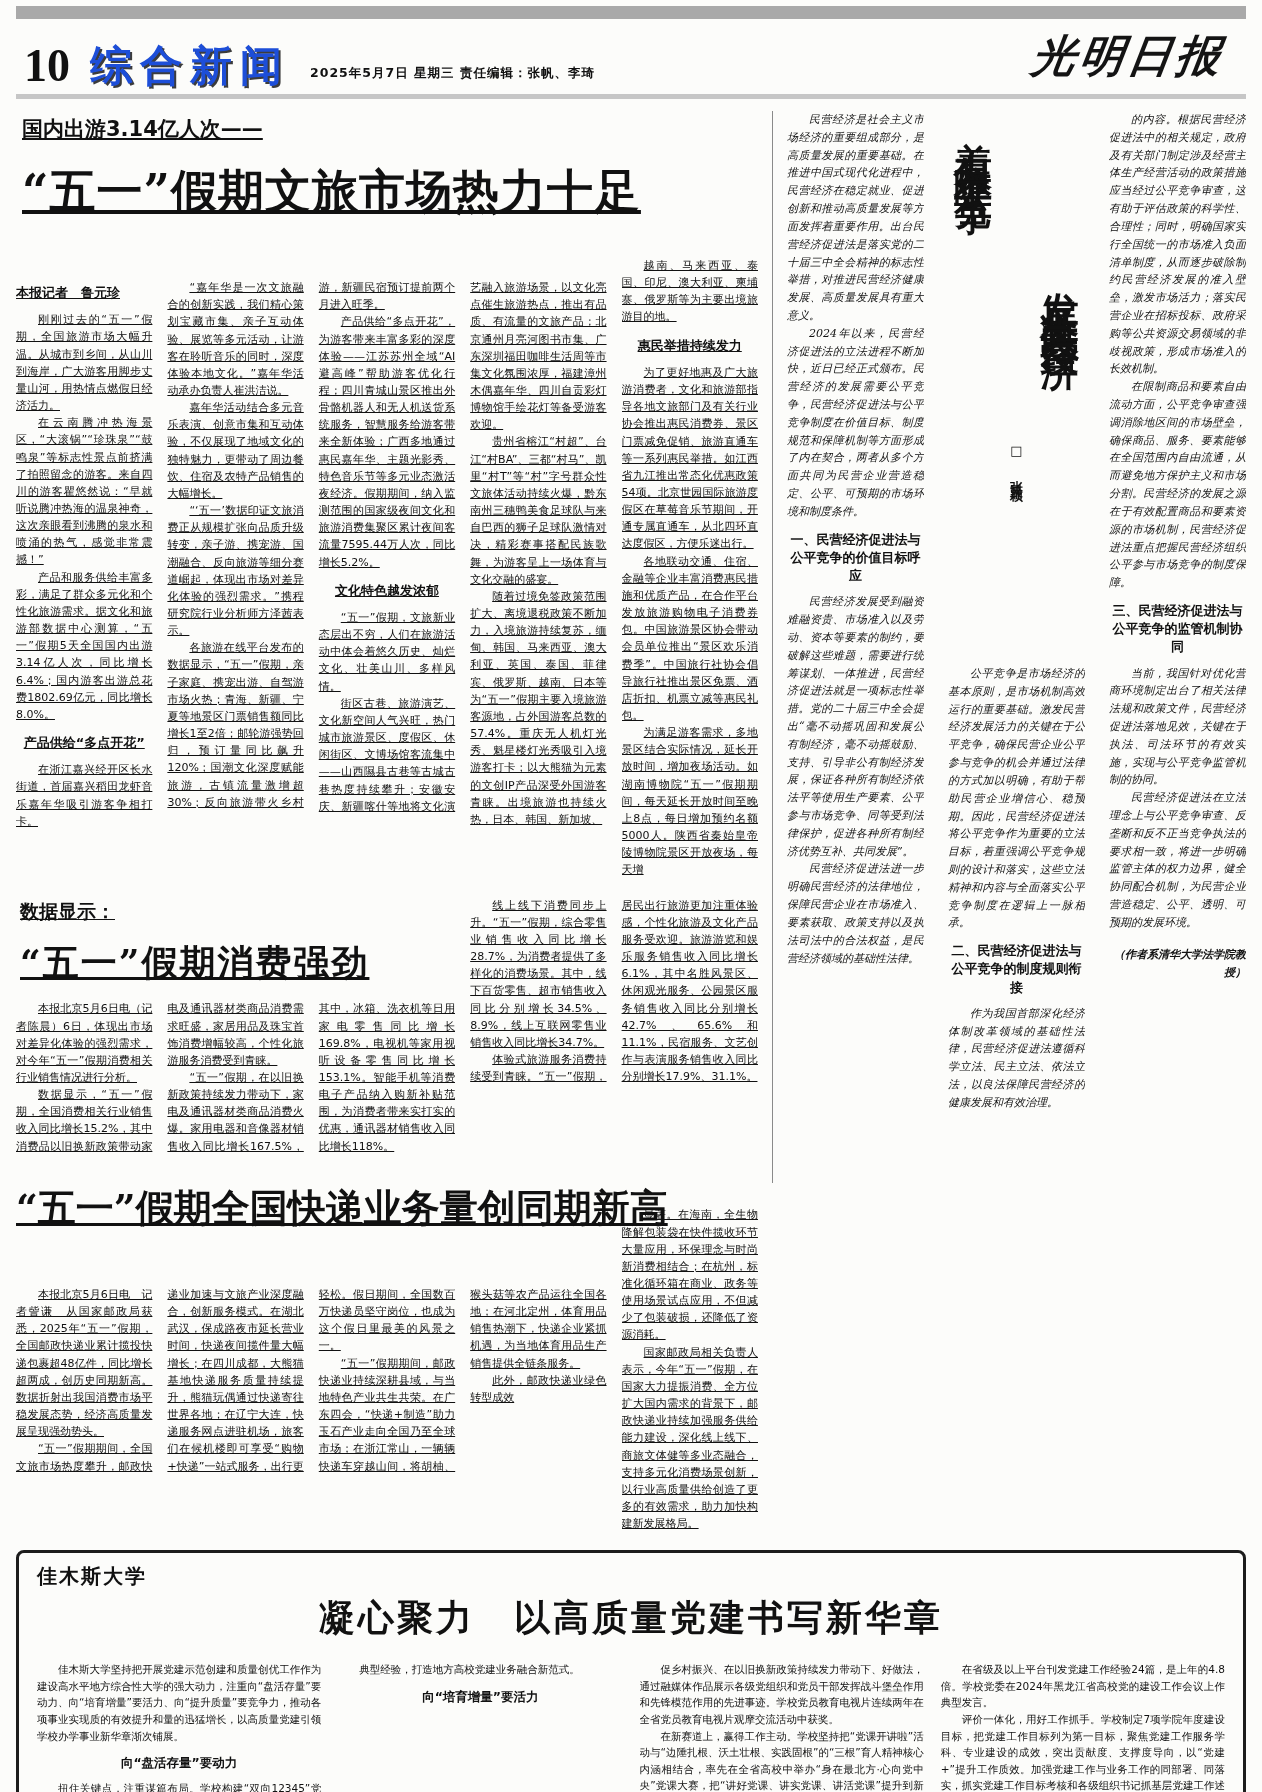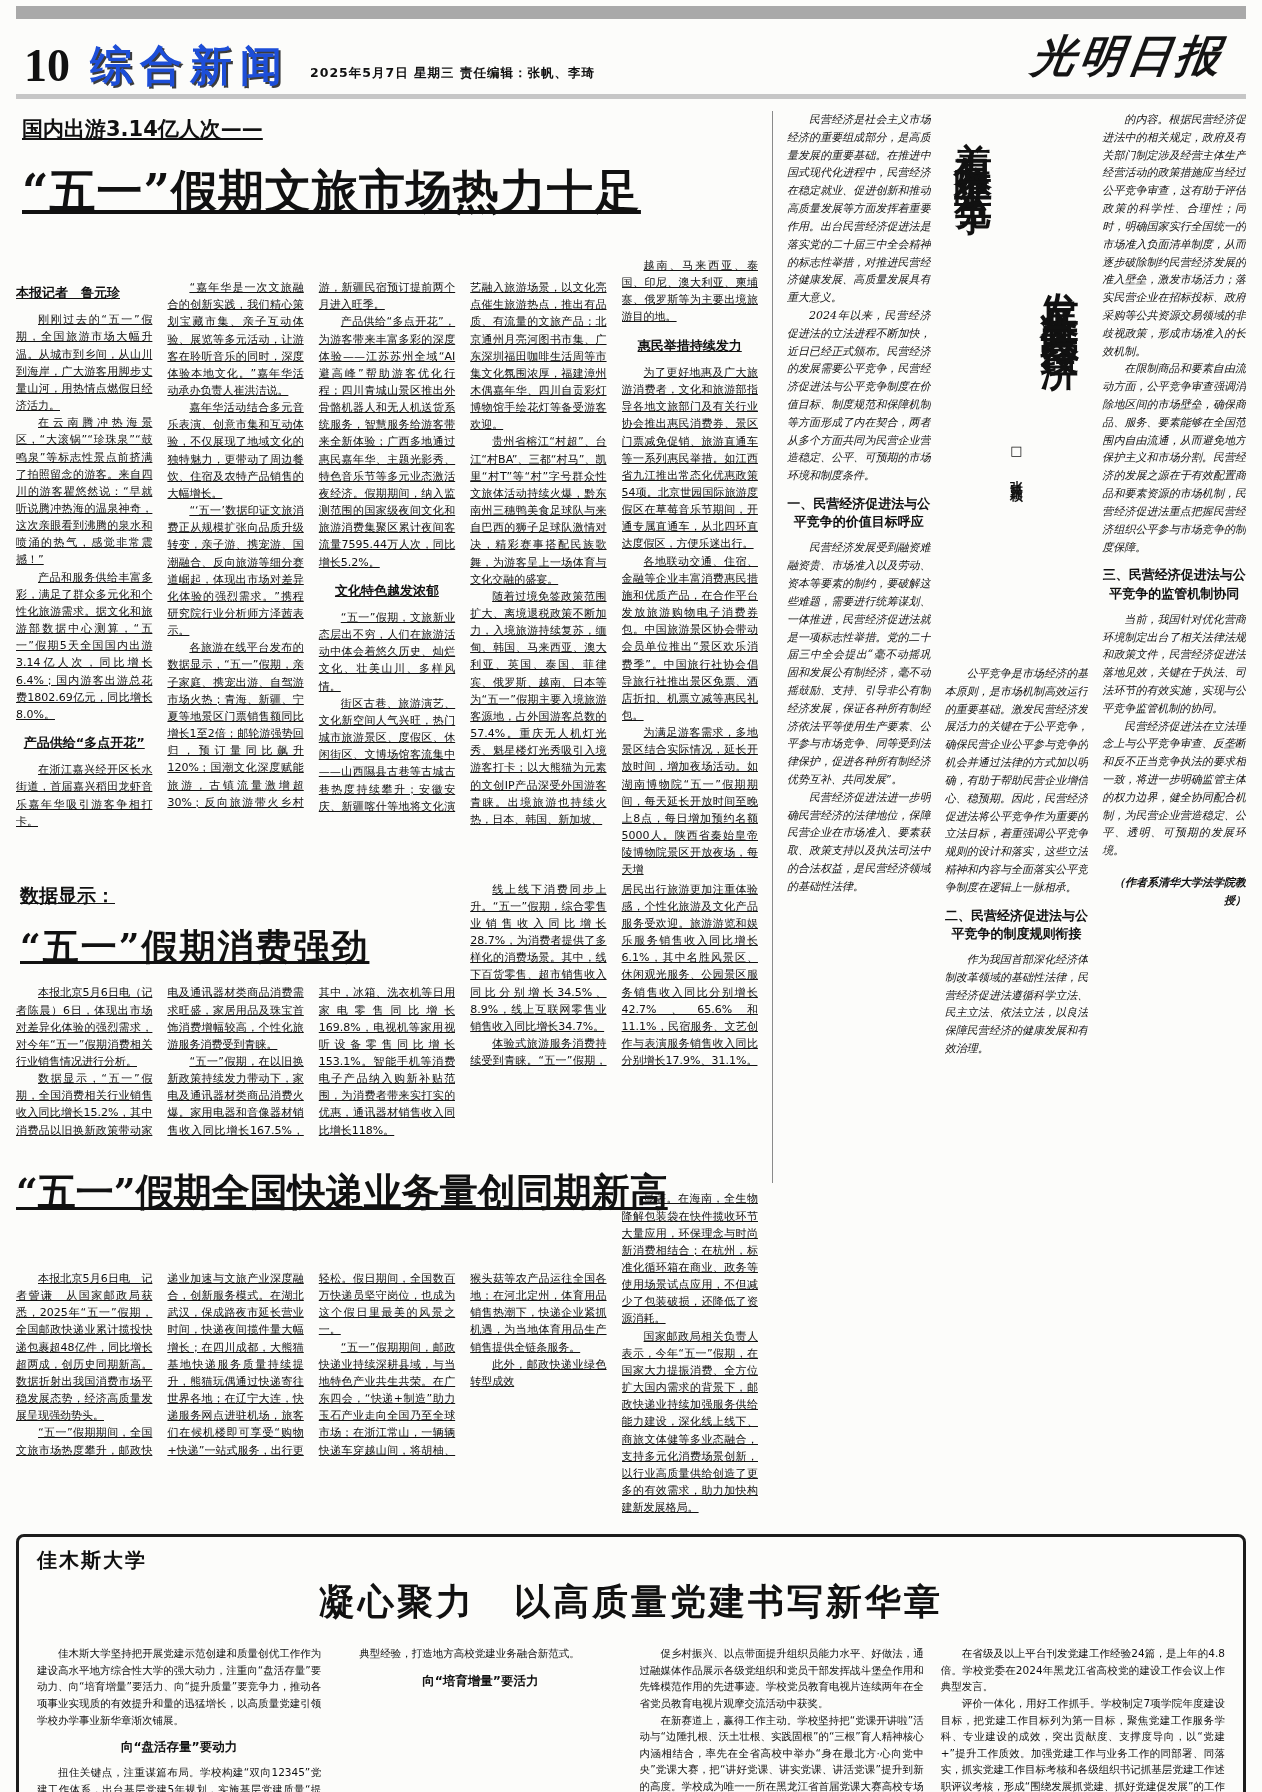--- a/index.html
+++ b/index.html
@@ -33,35 +33,35 @@
     font-family:"DejaVu Sans","Liberation Sans",sans-serif;font-style:normal;}
   
   .a1{display:grid;grid-template-columns:repeat(5,1fr);column-gap:15px;}
   .a1-head{grid-column:1/5;padding:2px 6px 8px 6px;}
   .kicker{font-size:21px;font-weight:700;margin:0 0 10px 0;}
   .h-main{font-family:"DejaVu Serif","Liberation Serif",serif;font-size:46px;
     font-weight:900;margin:0;letter-spacing:1px;white-space:nowrap;}
   .a1-body{grid-column:1/5;columns:4;column-gap:15px;height:556px;overflow:hidden;}
   .a1-col5{grid-column:5;grid-row:1/3;overflow:hidden;padding-top:146px;}
   
-  .a2{display:grid;grid-template-columns:repeat(5,1fr);column-gap:15px;margin-top:2px;}
+  .a2{display:grid;grid-template-columns:repeat(5,1fr);column-gap:15px;margin-top:18px;}
   .a2-head{grid-column:1/4;padding-left:4px;}
   .kicker2{font-size:19px;font-weight:700;margin:0 0 8px 0;}
   .h-2{font-family:"DejaVu Serif","Liberation Serif",serif;font-size:36px;font-weight:900;
     margin:0;letter-spacing:2px;white-space:nowrap;}
   .a2-left{grid-column:1/4;columns:3;column-gap:15px;height:156px;overflow:hidden;margin-top:10px;}
   .a2-right{grid-column:4/6;grid-row:1/3;columns:2;column-gap:15px;overflow:hidden;}
   
   .a3{display:grid;grid-template-columns:repeat(5,1fr);column-gap:15px;margin-top:20px;}
   .a3-head{grid-column:1/5;text-align:center;font-family:"DejaVu Serif","Liberation Serif",serif;
     font-size:38px;font-weight:900;margin:2px 0 12px 0;white-space:nowrap;}
   .a3-left{grid-column:1/5;columns:4;column-gap:15px;height:210px;overflow:hidden;}
   .a3-col5{grid-column:5;grid-row:1/3;overflow:hidden;padding-top:30px;}
   
-  .essay{display:grid;grid-template-columns:1fr 1fr 1fr;gap:14px;height:1072px;overflow:hidden;
+  .essay{display:grid;grid-template-columns:1fr 1fr 1fr;gap:24px;height:1072px;overflow:hidden;
     font-family:"DejaVu Serif","Liberation Serif",serif;font-style:italic;
     font-size:11px;line-height:1.62;}
   .essay .subhead{font-size:13px;line-height:1.4;}
   .e-col{overflow:hidden;}
   .e-colB{display:flex;flex-direction:column;}
   .vtitle{display:flex;justify-content:center;gap:12px;height:540px;overflow:hidden;
     margin-bottom:14px;font-style:normal;flex:0 0 auto;}
   .vt-line{writing-mode:vertical-rl;font-family:"DejaVu Serif","Liberation Serif",serif;
     font-weight:900;font-size:38px;letter-spacing:8px;line-height:1.1;}
   .vt-line2{padding-top:152px;}
@@ -207,21 +207,21 @@
       <div class="ad-col">
           <p class="para">佳木斯大学坚持把开展党建示范创建和质量创优工作作为建设高水平地方综合性大学的强大动力，注重向“盘活存量”要动力、向“培育增量”要活力、向“提升质量”要竞争力，推动各项事业实现质的有效提升和量的迅猛增长，以高质量党建引领学校办学事业新华章渐次铺展。</p>
           <h4 class="subhead">向“盘活存量”要动力</h4>
           <p class="para">扭住关键点，注重谋篇布局。学校构建“双向12345”党建工作体系，出台基层党建5年规划，实施基层党建质量“提升年”“巩固年”“创优年”3年行动，研究制定二级党组织“党建指数”、党支部“堡垒指数”、党员“先锋指数”考评管理实施办法，开展党建“五争当”活动，激活基层党建工作“一池春水”。</p>
         </div>
       <div class="ad-col">
           <p class="para">典型经验，打造地方高校党建业务融合新范式。</p>
           <h4 class="subhead">向“培育增量”要活力</h4>
         </div>
       <div class="ad-col">
-          <p class="para">促乡村振兴、以点带面提升组织员能力水平、好做法，通过融媒体作品展示各级党组织和党员干部发挥战斗堡垒作用和先锋模范作用的先进事迹。学校党员教育电视片连续两年在全省党员教育电视片观摩交流活动中获奖。</p>
+          <p class="para">促乡村振兴、在以旧换新政策持续发力带动下、好做法，通过融媒体作品展示各级党组织和党员干部发挥战斗堡垒作用和先锋模范作用的先进事迹。学校党员教育电视片连续两年在全省党员教育电视片观摩交流活动中获奖。</p>
           <p class="para">在新赛道上，赢得工作主动。学校坚持把“党课开讲啦”活动与“边陲扎根、沃土壮根、实践固根”的“三根”育人精神核心内涵相结合，率先在全省高校中举办“身在最北方·心向党中央”党课大赛，把“讲好党课、讲实党课、讲活党课”提升到新的高度。学校成为唯一一所在黑龙江省首届党课大赛高校专场比赛中获特等奖的高校。</p>
         </div>
       <div class="ad-col">
           <p class="para">在省级及以上平台刊发党建工作经验24篇，是上年的4.8倍。学校党委在2024年黑龙江省高校党的建设工作会议上作典型发言。</p>
           <p class="para">评价一体化，用好工作抓手。学校制定7项学院年度建设目标，把党建工作目标列为第一目标，聚焦党建工作服务学科、专业建设的成效，突出贡献度、支撑度导向，以“党建+”提升工作质效。加强党建工作与业务工作的同部署、同落实，抓实党建工作目标考核和各级组织书记抓基层党建工作述职评议考核，形成“围绕发展抓党建、抓好党建促发展”的工作局面。</p>
         </div>
     </div>
   </div>
 
 </div>

